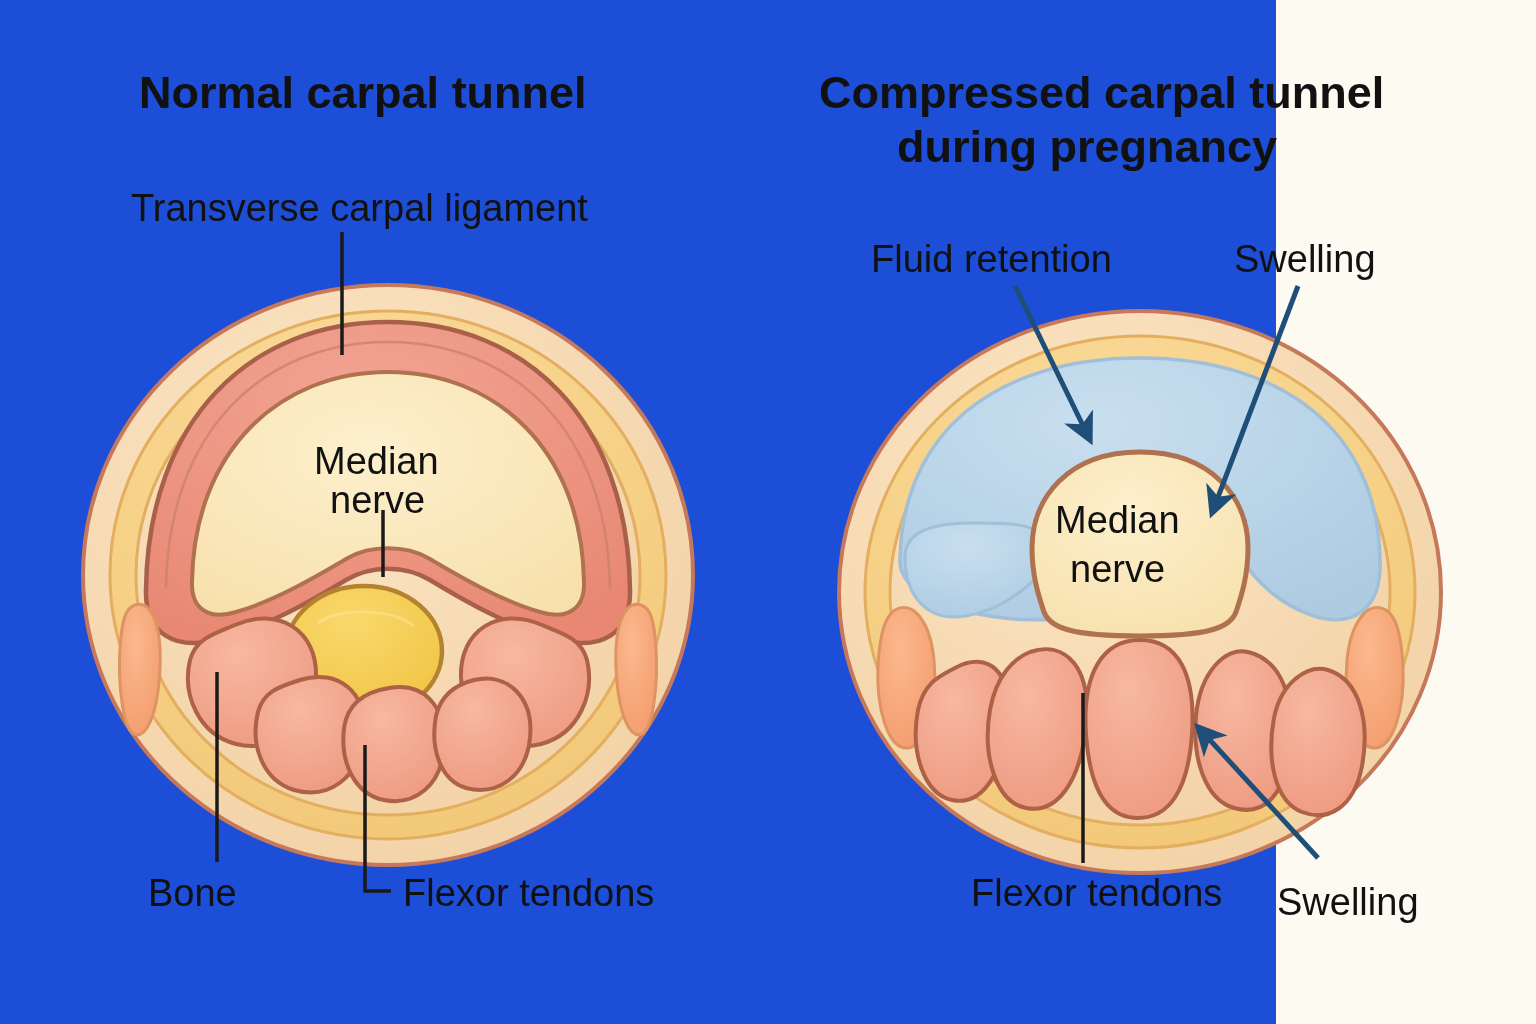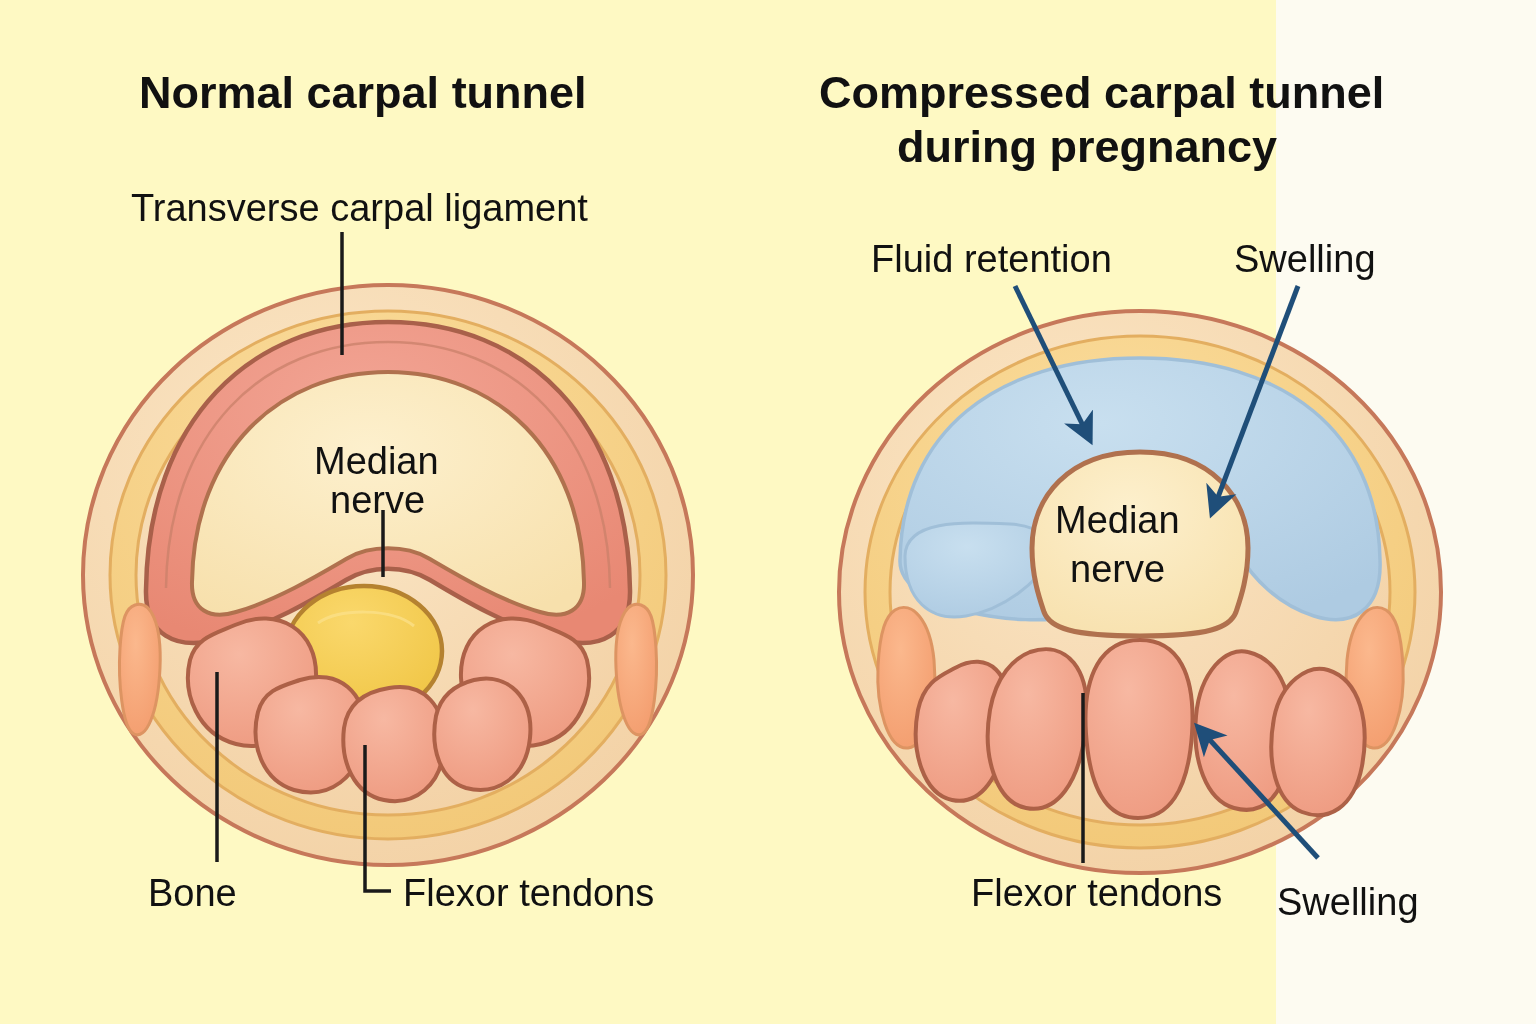--- a/index.html
+++ b/index.html
@@ -11,21 +11,21 @@
     height: 1024px;
     background: #FDFBF1;
     font-family: "Liberation Sans", sans-serif;
     overflow: hidden;
     position: relative;
   }
   #stage {
     position: relative;
     width: 1276px;
     height: 1024px;
-    background: #fef9c3;
+    background: #1d4ed8;
   }
   svg.diagram {
     position: absolute;
     top: 0;
     left: 0;
     width: 1536px;
     height: 1024px;
   }
   .ttl {
     font-weight: 700;

